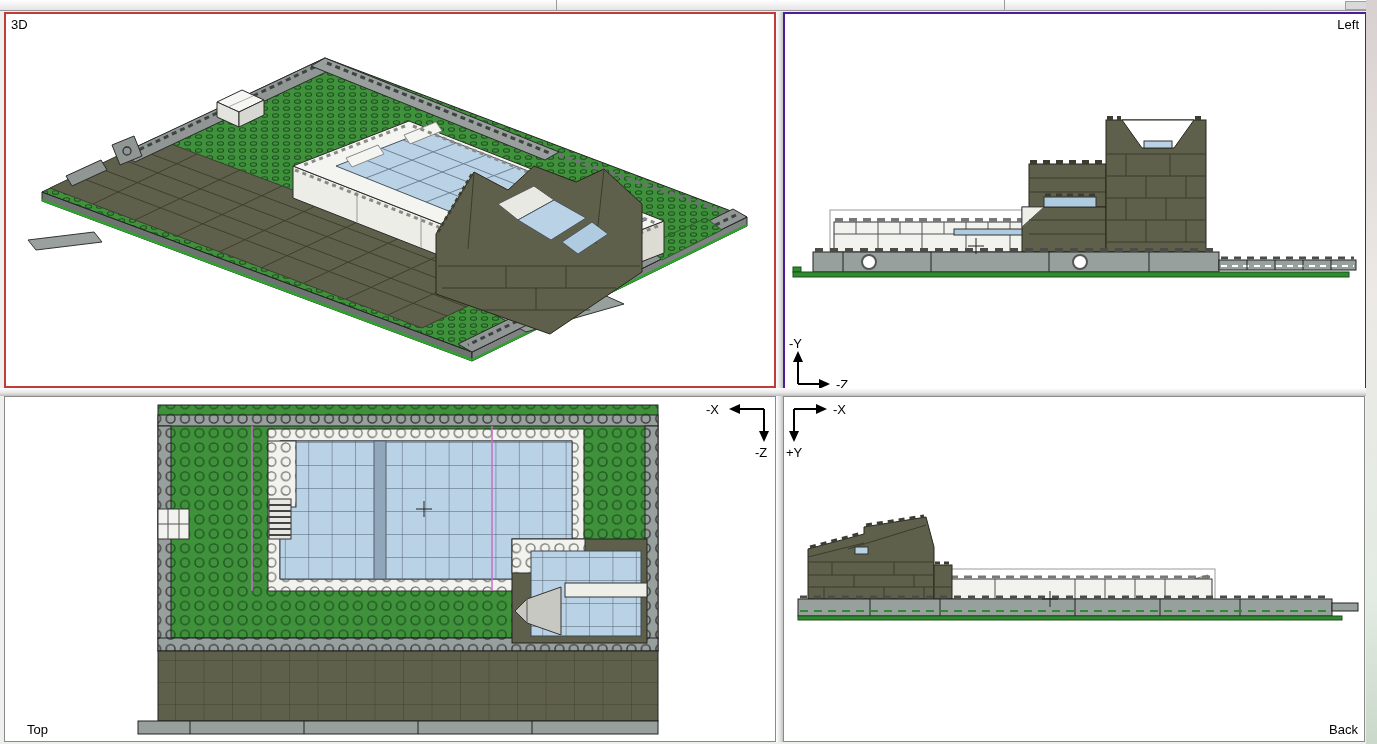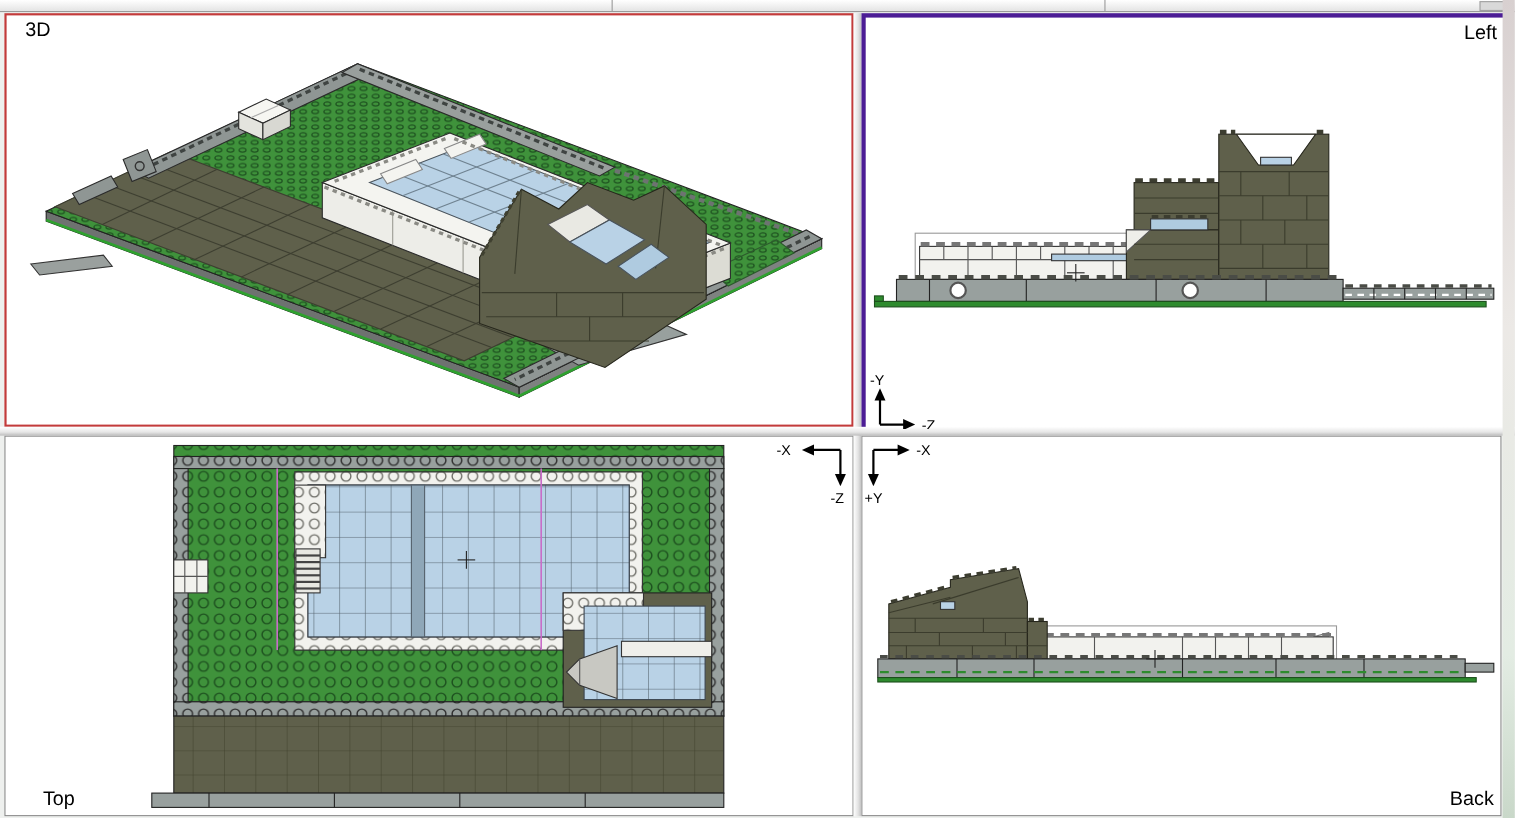--- a/index.html
+++ b/index.html
@@ -6,30 +6,30 @@
   body{width:1377px;height:744px;position:relative;overflow:hidden;
        background:#eef0ee;font-family:"Liberation Sans",sans-serif;}
   .topstrip{position:absolute;left:0;top:0;width:1377px;height:10px;
     background:linear-gradient(#ffffff,#e4e4e4);border-bottom:1px solid #9a9a9a;}
   .topstrip .div1,.topstrip .div2{position:absolute;top:0;width:1px;height:10px;background:#9a9a9a;}
   .topstrip .div1{left:556px;} .topstrip .div2{left:1004px;}
   .topstrip .endbox{position:absolute;top:1px;left:1345px;width:22px;height:7px;
     background:#d9d9d9;border:1px solid #a0a0a0;}
   .vp{position:absolute;background:#ffffff;overflow:hidden;}
   .vp3d{left:4px;top:12px;width:768px;height:372px;border:2px solid #C23B3B;}
-  .vpleft{left:783px;top:12px;width:580px;height:374px;border:4px solid #4c1d95;}
+  .vpleft{left:783px;top:12px;width:580px;height:374px;border:2px solid #4c1d95;}
   .vptop{left:4px;top:396px;width:770px;height:344px;border:1px solid #8a8a8a;}
   .vpback{left:783px;top:396px;width:580px;height:344px;border:1px solid #8a8a8a;}
   .vsplit{position:absolute;left:776px;top:12px;width:7px;height:730px;
     background:linear-gradient(90deg,#ffffff,#e2e2e2 60%,#c2c2c2);}
   .hsplit{position:absolute;left:0;top:388px;width:1377px;height:8px;
     background:linear-gradient(#ffffff,#e6e6e6 60%,#bdbdbd);}
   .rightedge{position:absolute;left:1366px;top:0;width:11px;height:744px;
     background:linear-gradient(#d8d0d0,#ece9e6 40%,#e3ece3 80%,#c9d8c9);}
-  .vplabel{position:absolute;font-size:18px;color:#000;z-index:5;margin-left:12px;}
+  .vplabel{position:absolute;font-size:13px;color:#000;z-index:5;}
   .lab-tl{left:5px;top:3px;} .lab-tr{right:6px;top:3px;}
   .lab-bl{left:22px;bottom:4px;} .lab-br{right:6px;bottom:4px;}
   svg{display:block;}
   .scene{position:absolute;left:0;top:0;}
   .axis{position:absolute;z-index:4;}
   .axis text{font-size:13px;fill:#000;}
   .axis line{stroke:#000;stroke-width:2;}
 </style>
 </head>
 <body>

